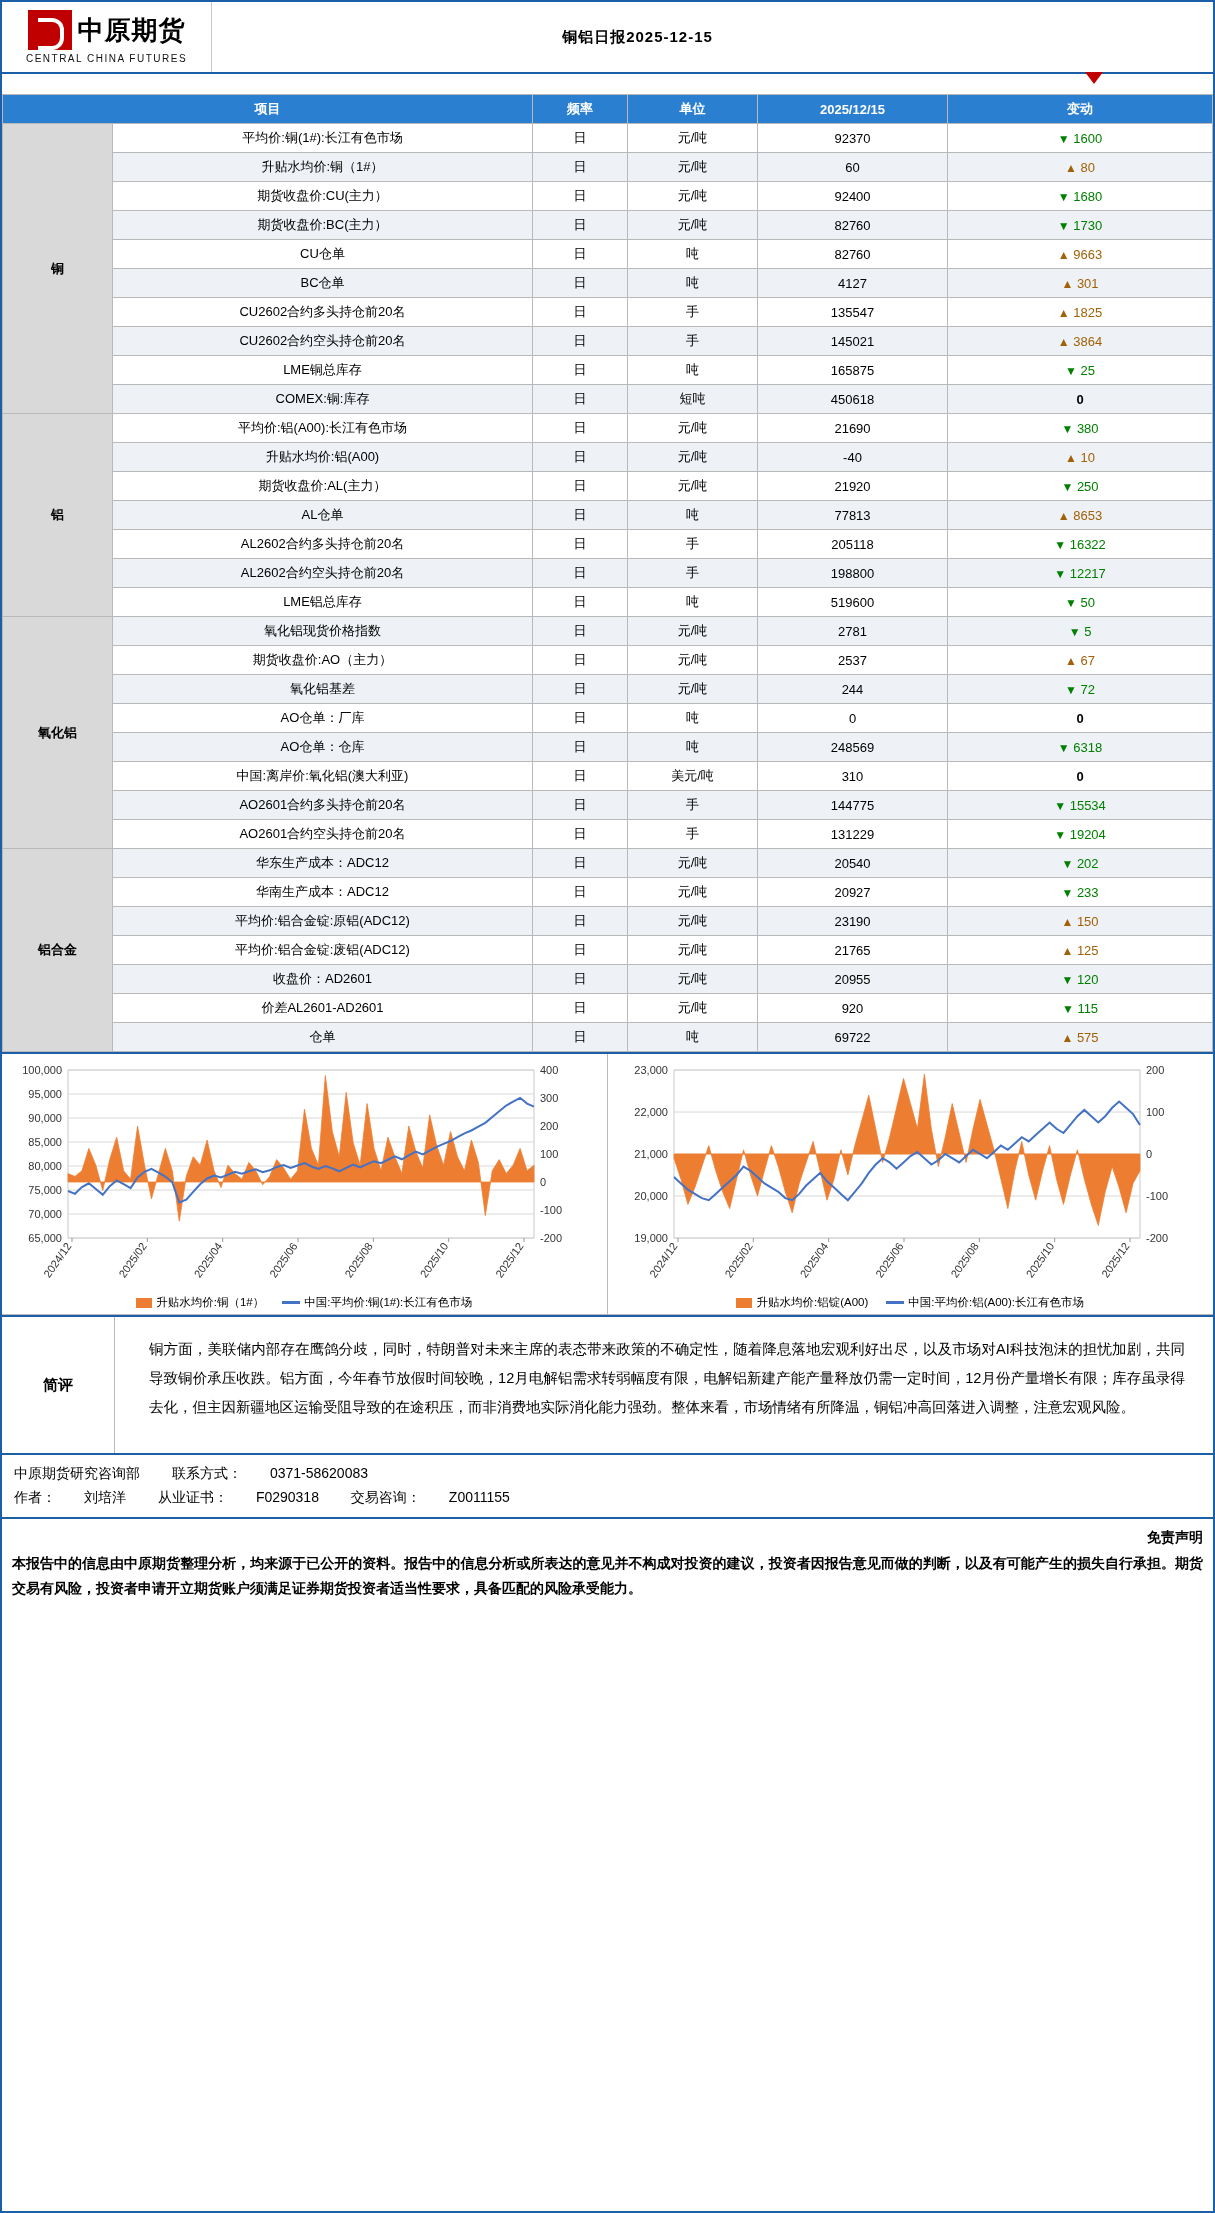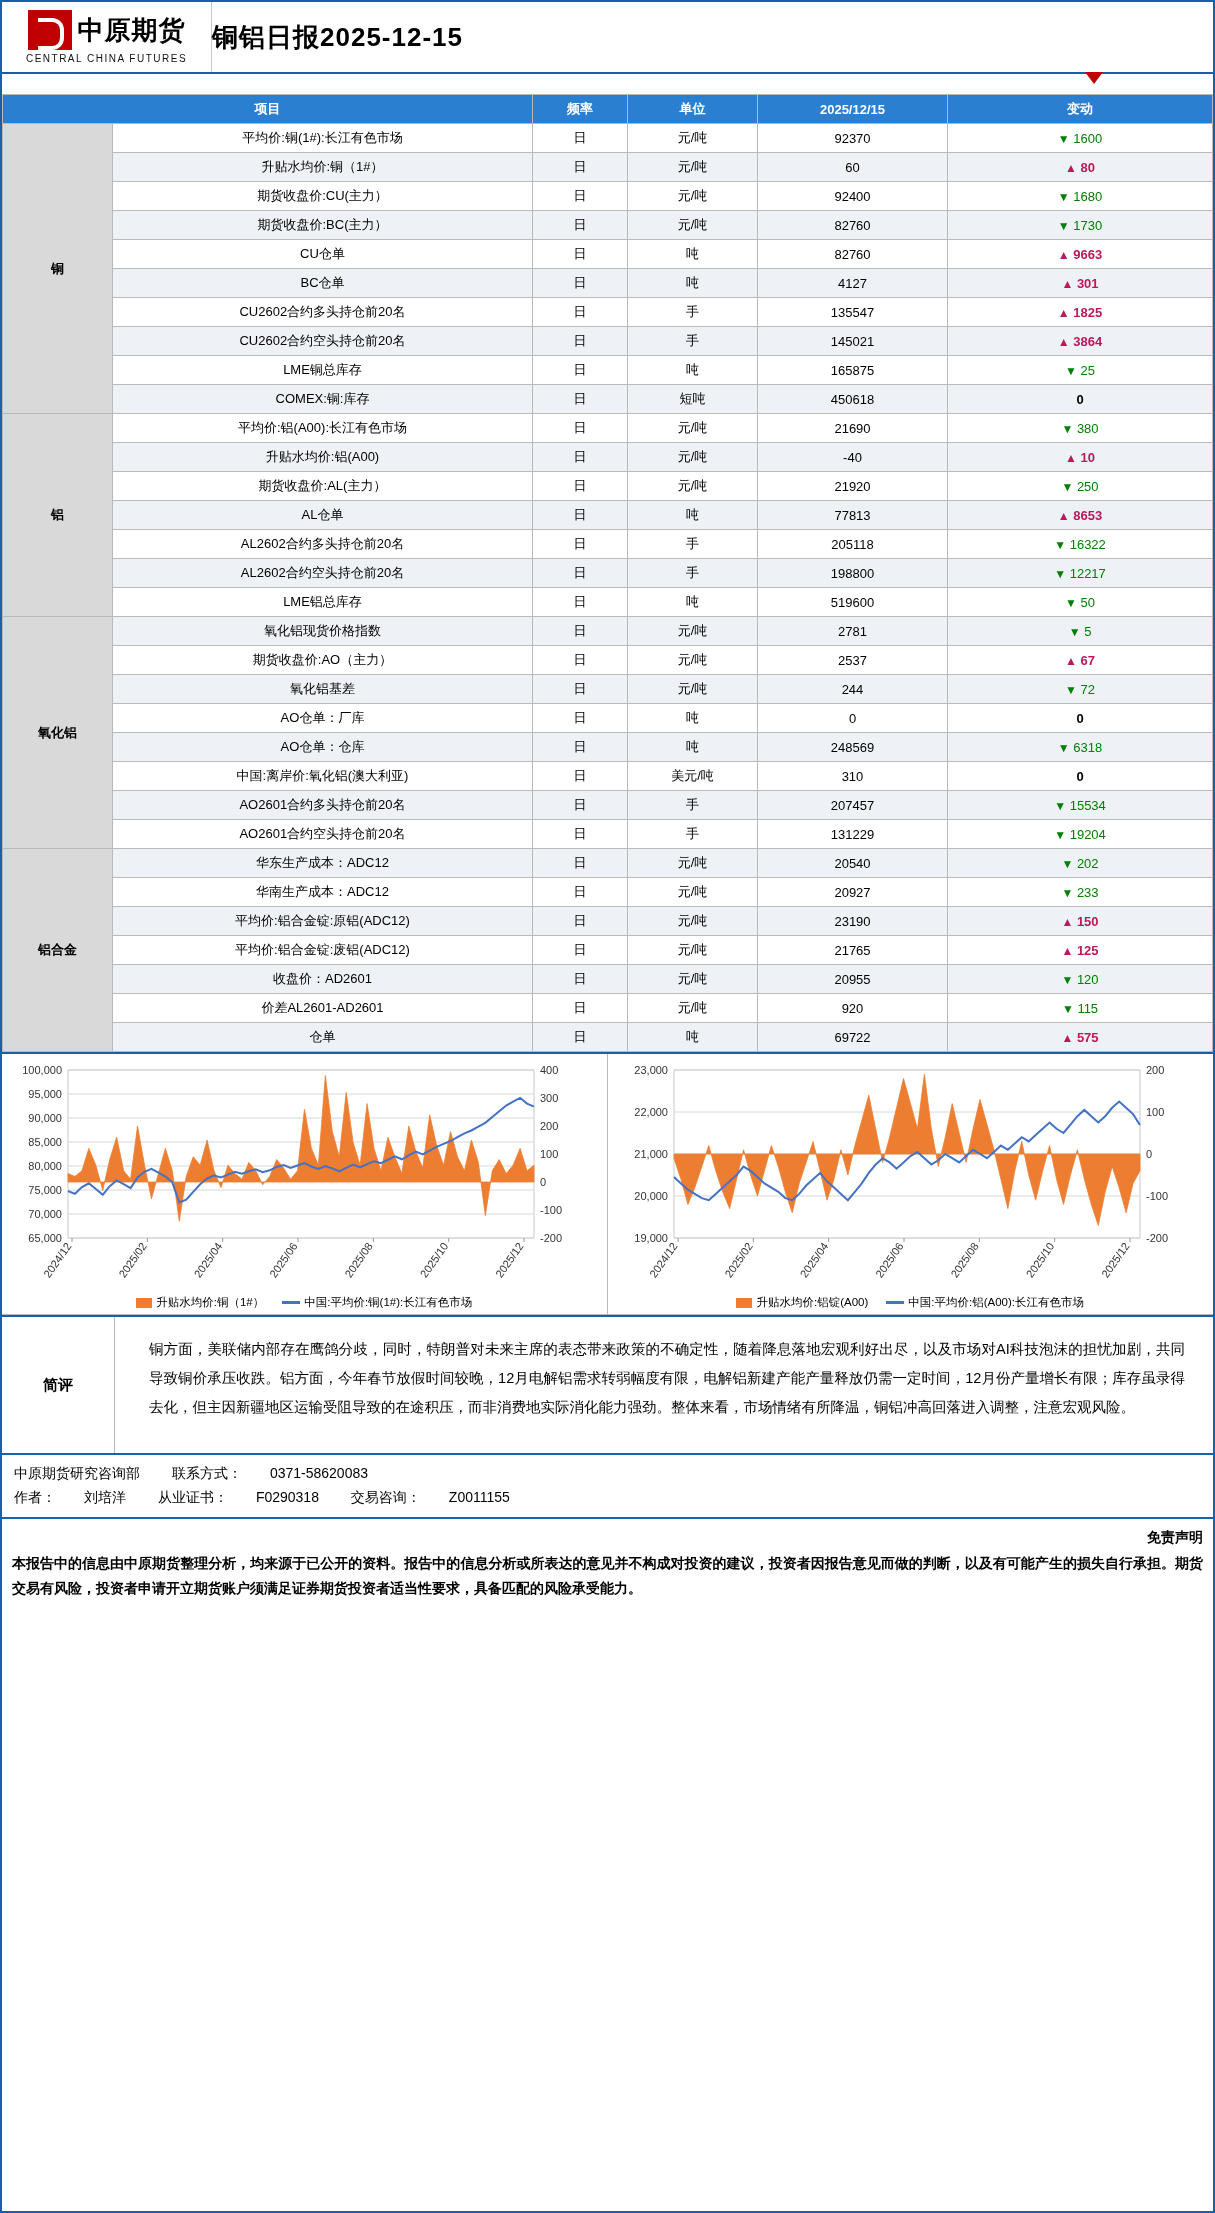--- a/index.html
+++ b/index.html
@@ -58,21 +58,22 @@
     font-family: "DejaVu Sans", sans-serif;
   }
   .logo-en {
     font-size: 10px;
     letter-spacing: 1.5px;
     margin-top: 3px;
     color: #111;
   }
   .doc-title {
     flex: 1;
-    font-size: 26px;
+    text-align: center;
+    font-size: 15px;
     font-weight: bold;
     letter-spacing: 1px;
     padding-right: 150px;
   }
   
   table.main {
     width: 100%;
     border-collapse: collapse;
     table-layout: fixed;
     margin-top: 20px;
@@ -95,21 +96,21 @@
   td.group {
     background: #d9d9d9;
     font-weight: bold;
     font-size: 15px;
     width: 110px;
   }
   td.item { text-align: center; }
   tr.alt td.item, tr.alt td.freq, tr.alt td.unit, tr.alt td.value, tr.alt td.chg {
     background: #eef1f6;
   }
-  .up { color: #be185d; font-weight: bold; }
+  .up { color: #a16207; font-weight: normal; }
   .down { color: #008000; font-weight: normal; }
   .flat { color: #000; font-weight: bold; }
   .arrow { font-size: 12px; }
   
   .charts {
     display: flex;
     border-top: 2px solid #1b5fa8;
     border-bottom: 1px solid #b9b9b9;
   }
   .chart-cell {
@@ -391,21 +392,21 @@
           <td class="item">中国:离岸价:氧化铝(澳大利亚)</td>
           <td class="freq">日</td>
           <td class="unit">美元/吨</td>
           <td class="value">310</td>
           <td class="chg"><span class="flat">0</span></td>
         </tr>
         <tr class="alt">
           <td class="item">AO2601合约多头持仓前20名</td>
           <td class="freq">日</td>
           <td class="unit">手</td>
-          <td class="value">207457</td>
+          <td class="value">144775</td>
           <td class="chg"><span class="down"><span class="arrow">▼</span> 15534</span></td>
         </tr>
         <tr>
           <td class="item">AO2601合约空头持仓前20名</td>
           <td class="freq">日</td>
           <td class="unit">手</td>
           <td class="value">131229</td>
           <td class="chg"><span class="down"><span class="arrow">▼</span> 19204</span></td>
         </tr>
         <tr class="alt">

